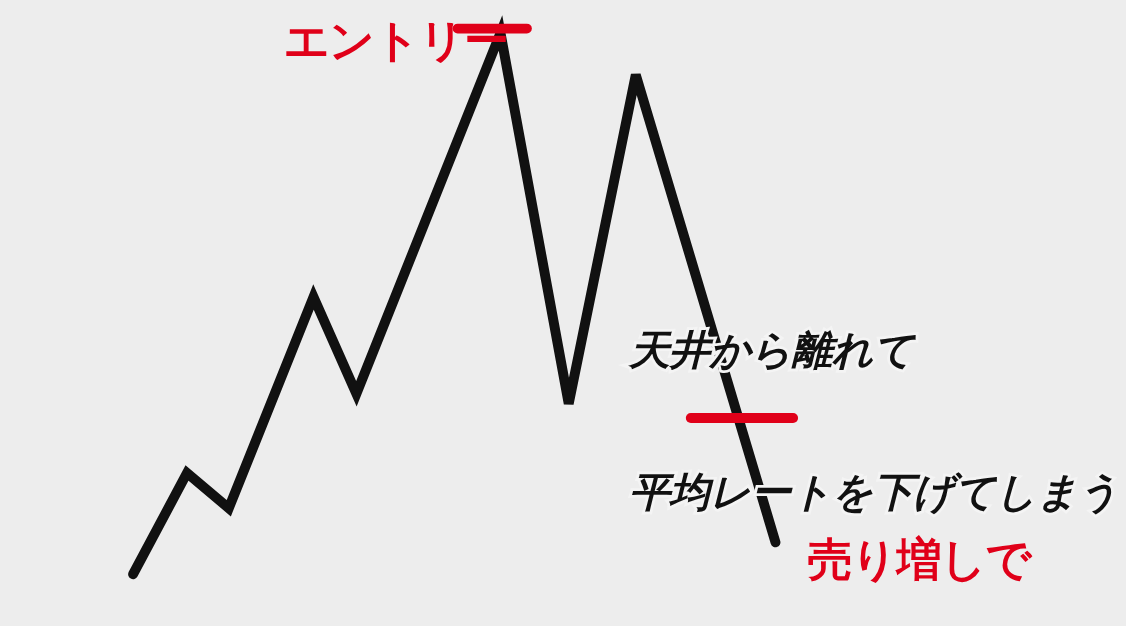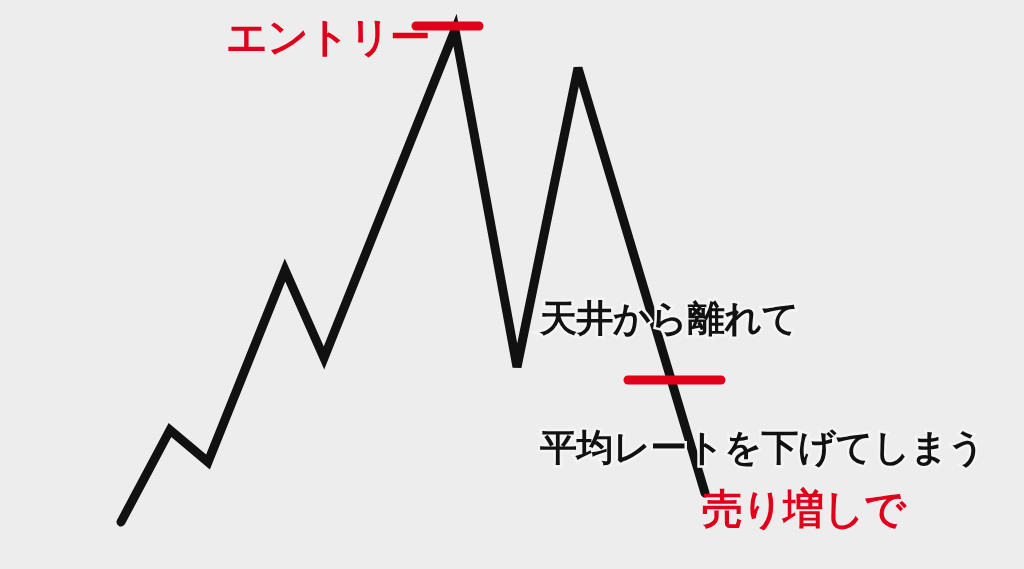--- a/index.html
+++ b/index.html
@@ -25,20 +25,21 @@
     top: 0;
     width: 1024px;
     height: 569px;
   }
   .anno {
     position: absolute;
     font-weight: bold;
     white-space: pre;
     line-height: 1.0;
     letter-spacing: 0px;
+    margin-left: 32px;
   }
   
   #anno-entry-top {
     left: 226px;
     top: 17px;
     font-size: 41px;
     color: #e00019;
     letter-spacing: -1px;
   }
   
@@ -47,20 +48,21 @@
     top: 211px;
     font-size: 37px;
     color: #111111;
     line-height: 43px;
     letter-spacing: -0.5px;
     -webkit-text-stroke: 5px #f4f4f4;
     paint-order: stroke fill;
   }
   #anno-explain .row {
     display: block;
+    font-style: italic;
   }
   
   #anno-entry-bottom {
     left: 702px;
     top: 397px;
     font-size: 41px;
     color: #e00019;
     line-height: 45px;
     letter-spacing: -1px;
   }

